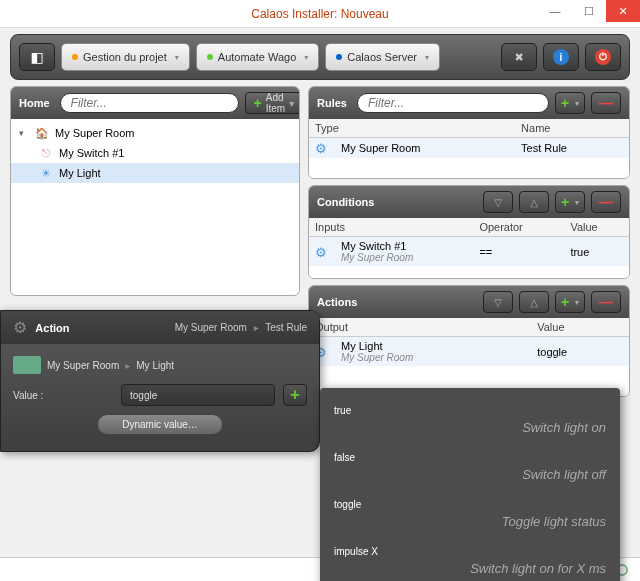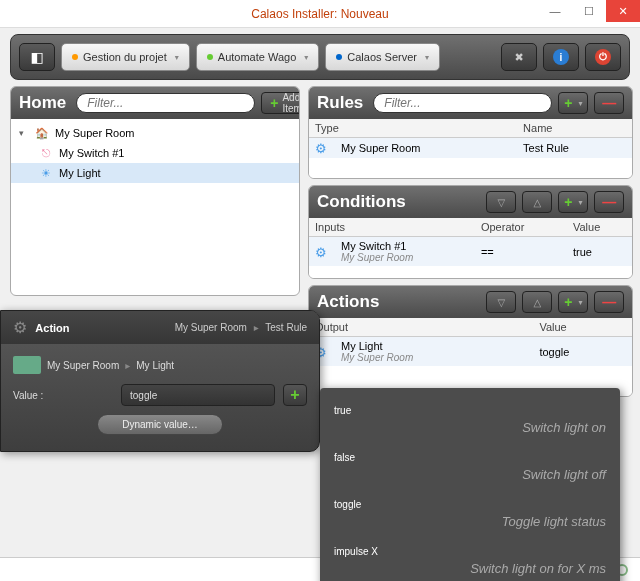--- a/index.html
+++ b/index.html
@@ -30,21 +30,21 @@
 .tb-circ.red { background: #d43; color: #fff; }
 
 
 .content { display: flex; gap: 8px; padding: 0 10px; }
 .col-left { width: 290px; }
 .col-right { flex: 1; display: flex; flex-direction: column; gap: 6px; justify-content: space-between; }
 
 
 .panel { border: 1px solid #aaa; border-radius: 6px; background: #fff; overflow: hidden; }
 .panel-hdr { background: linear-gradient(#707070, #4a4a4a); padding: 5px 8px; display: flex; align-items: center; gap: 6px; }
-.panel-hdr-title { color: #fff; font-size: 17px; font-weight: bold; margin-right: 4px; }
+.panel-hdr-title { color: #fff; font-size: 11px; font-weight: bold; margin-right: 4px; }
 .panel-hdr-input { flex: 1; height: 20px; border-radius: 10px; border: 1px solid #333; background: #fff; padding: 0 10px; font-size: 12px; font-style: italic; color: #888; }
 .panel-hdr-btn { background: linear-gradient(#6a6a6a, #444); border: 1px solid #222; border-radius: 4px; height: 22px; padding: 0 8px; font-size: 10px; color: #ddd; display: flex; align-items: center; gap: 4px; }
 .panel-hdr-btn.icon { width: 30px; padding: 0; justify-content: center; }
 .panel-hdr-btn .plus { color: #6c3; font-weight: bold; font-size: 14px; }
 .panel-hdr-btn .minus { color: #e44; font-weight: bold; font-size: 14px; }
 .panel-hdr-btn .arrow { color: #aaa; font-size: 10px; }
 
 .panel-body { background: #fff; min-height: 40px; }
 
 

